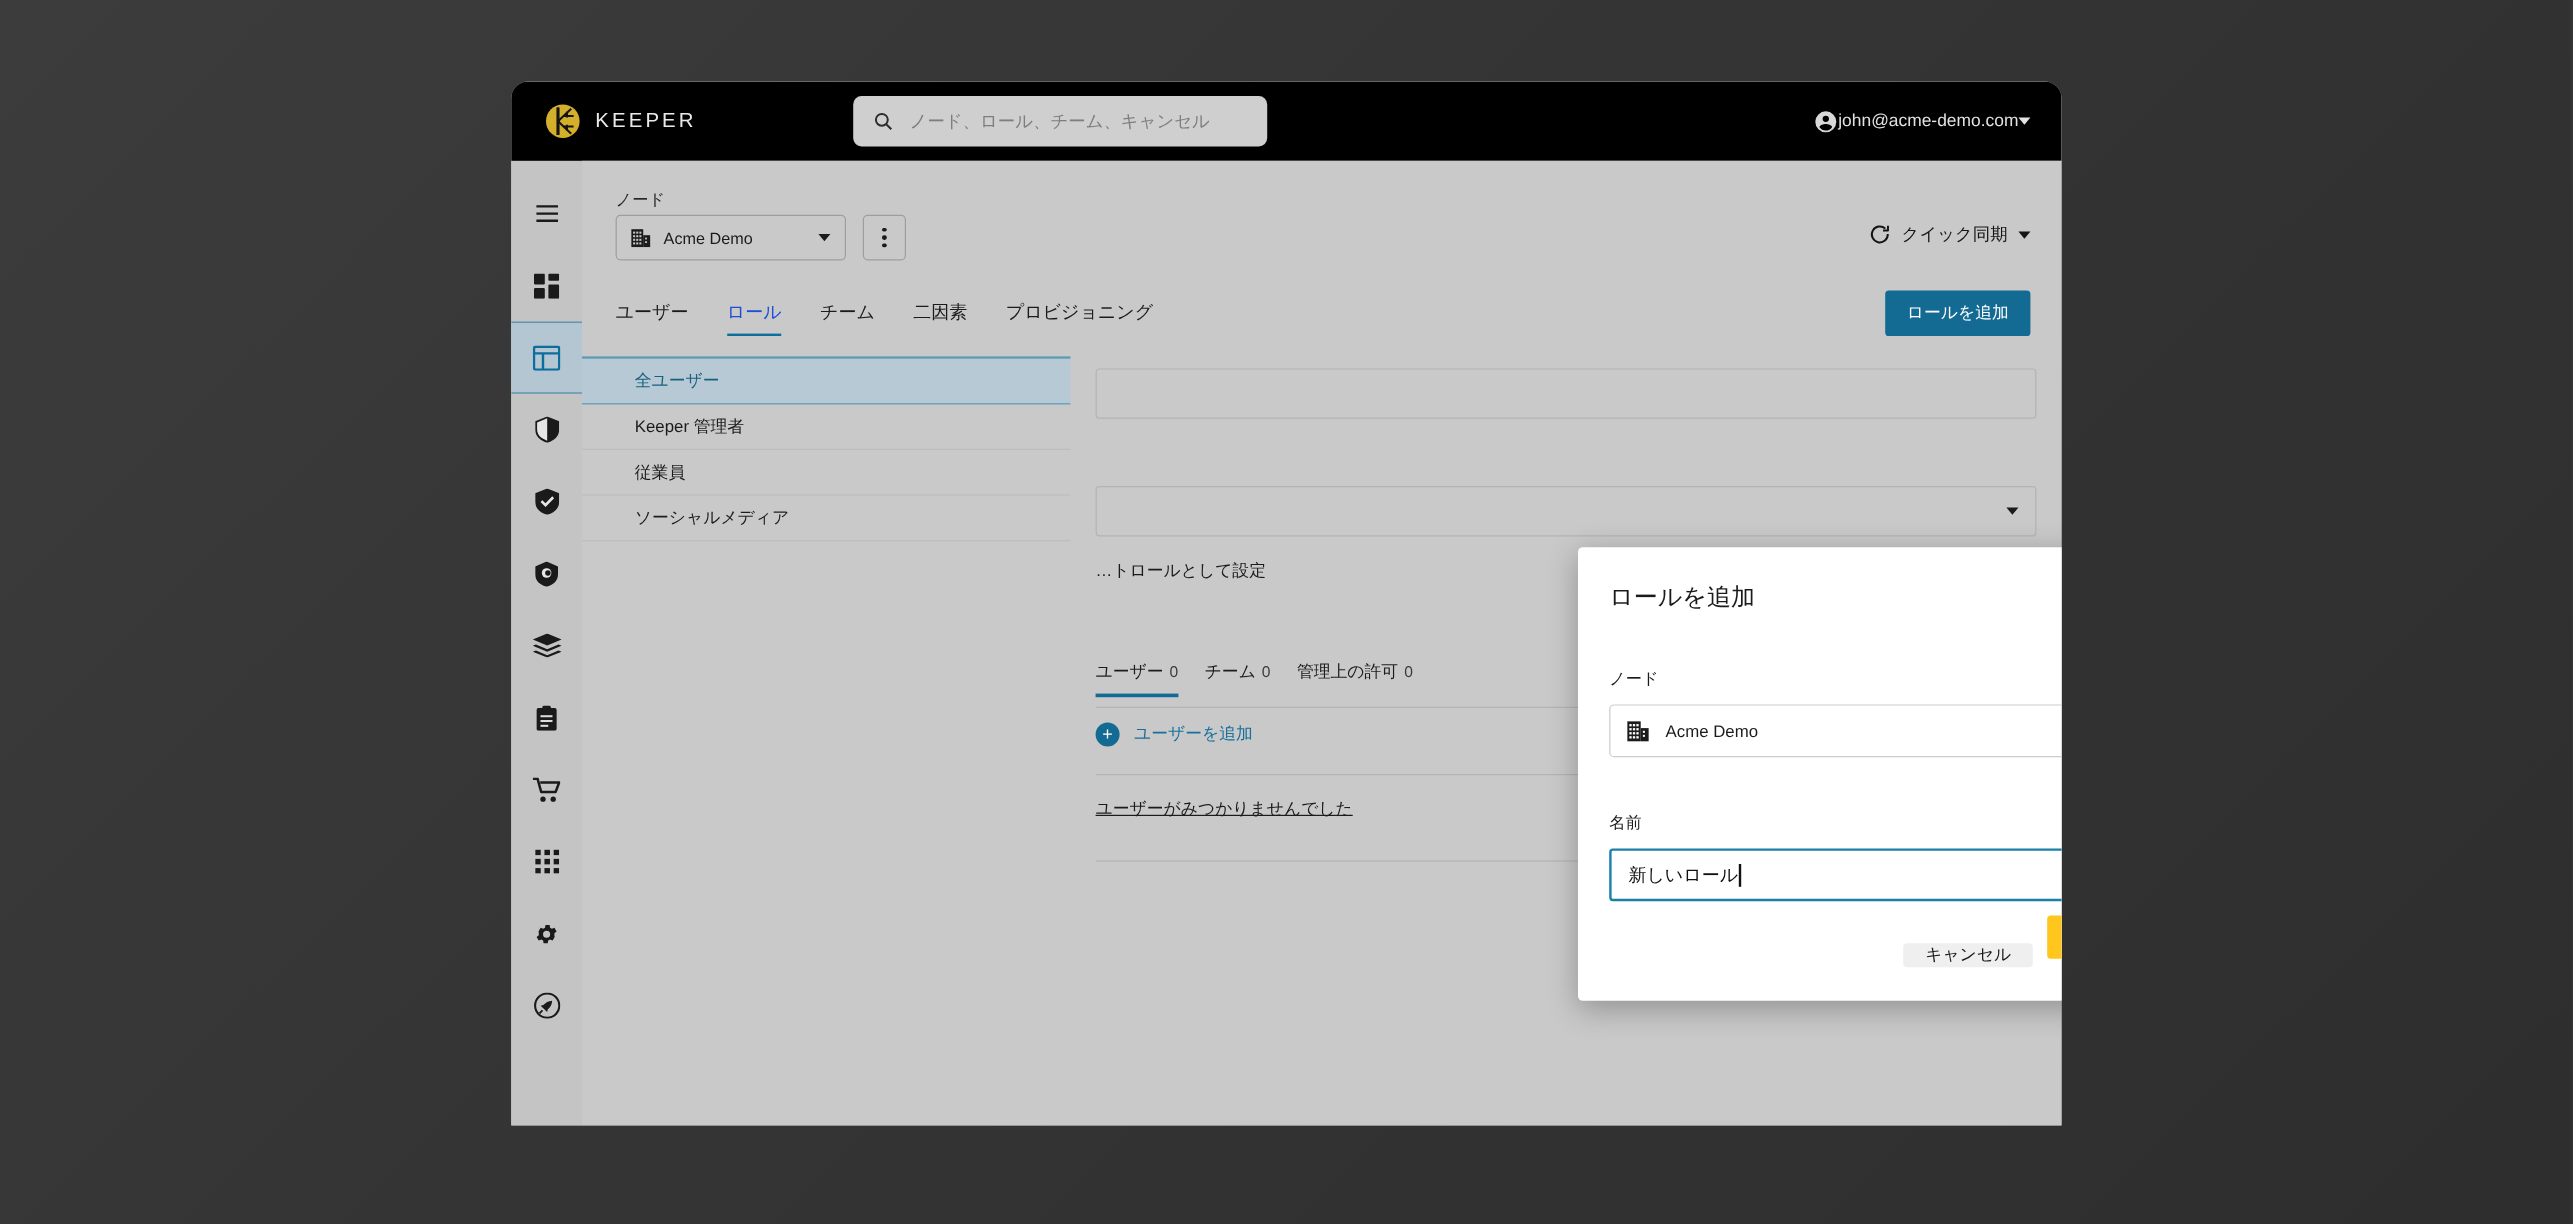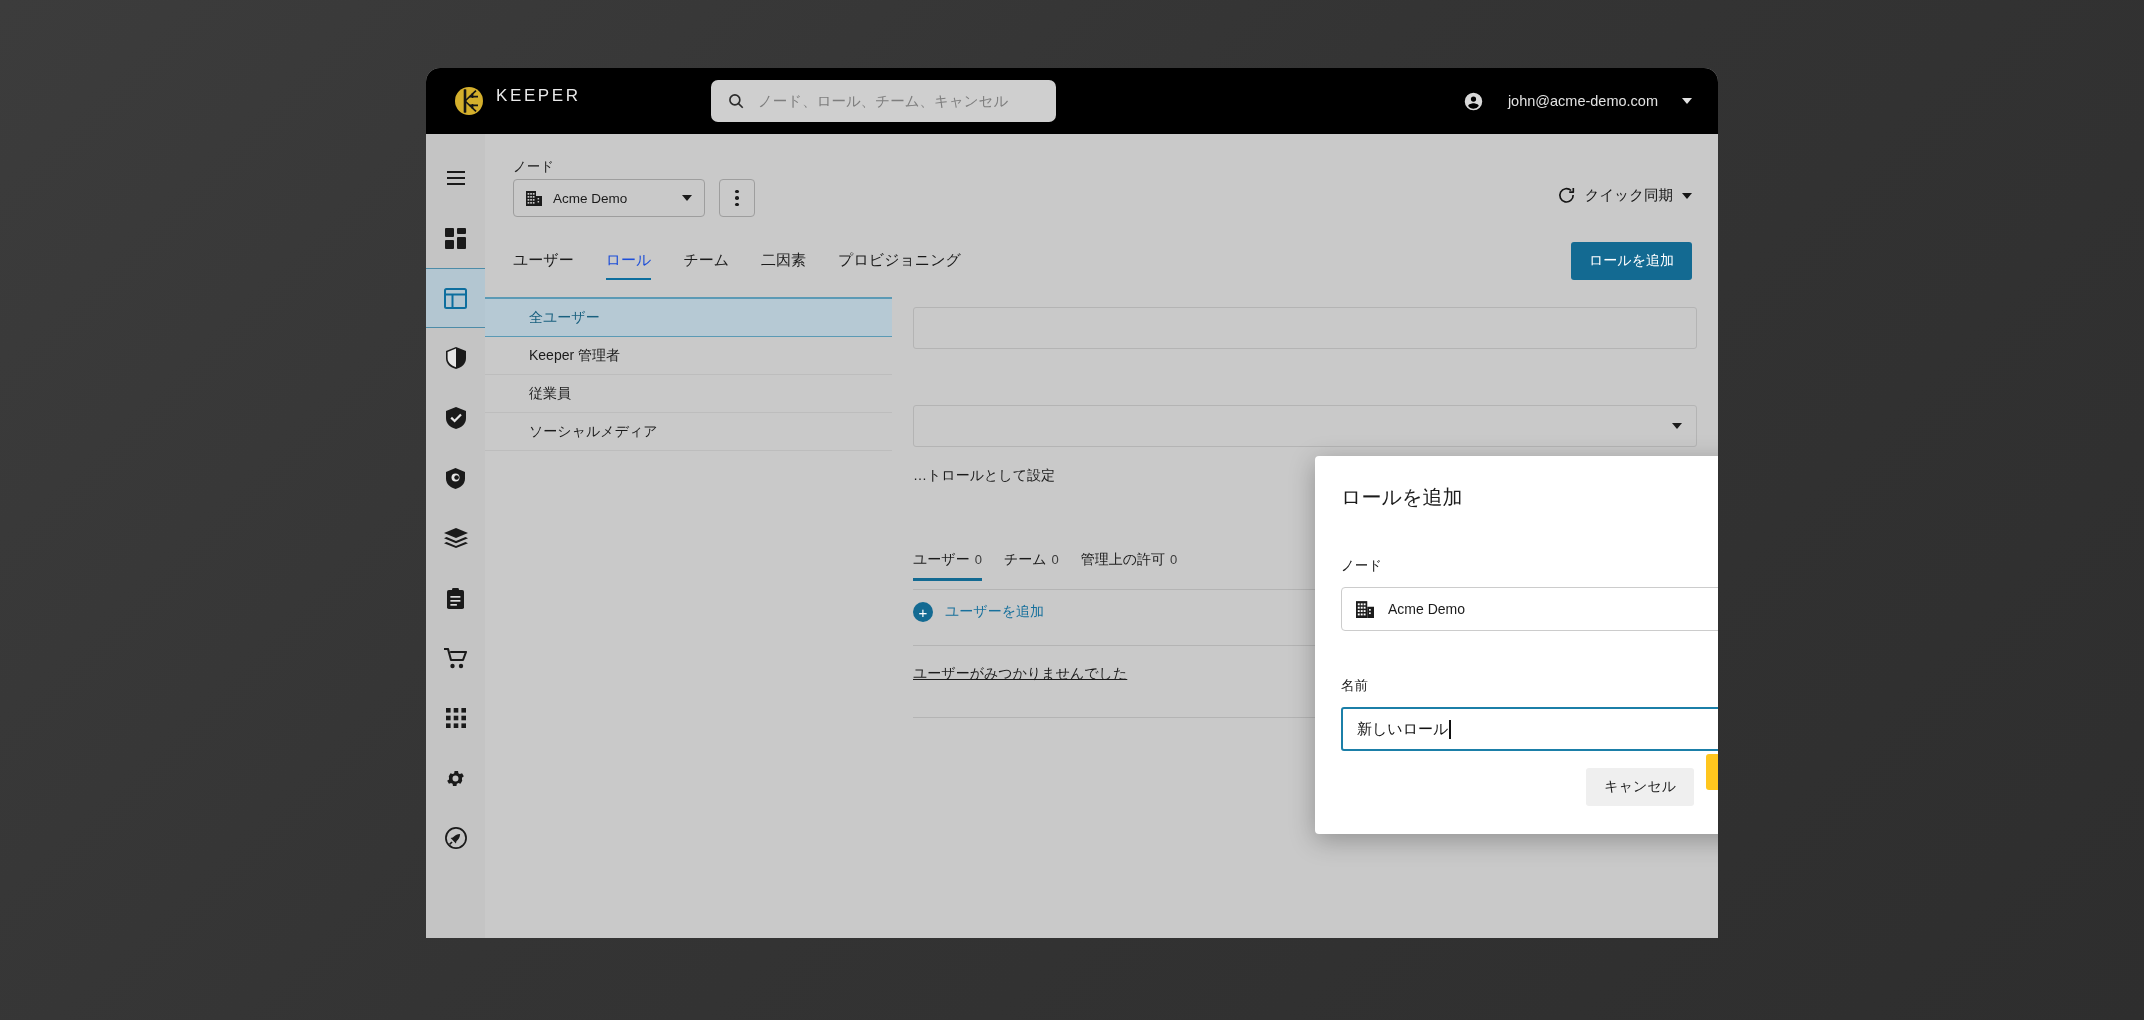--- a/index.html
+++ b/index.html
@@ -18,35 +18,35 @@
     width: 1292px; height: 870px;
     background: #c9c9c9;
     border-radius: 14px 14px 0 0;
     overflow: hidden;
   }
   
   .topbar {
     height: 66px; background: #000; display: flex; align-items: center;
     position: relative;
   }
-  .logo-wrap { display: flex; margin-left: 28px; gap: 12px; }
+  .logo-wrap { display: flex; align-items: center; margin-left: 28px; gap: 12px; }
   .logo-mark { width: 30px; height: 30px; }
   .logo-text {
     color: #e9e9e9; font-size: 17px; letter-spacing: 2.6px; font-weight: 400;
     position: relative;
   }
   .searchbox {
     position: absolute; left: 285px; top: 12px; width: 345px; height: 42px;
     background: #cfcfcf; border-radius: 7px; display: flex; align-items: center;
     padding: 0 16px; gap: 13px;
   }
   .searchbox .ph { color: #7e7e7e; font-size: 14.5px; }
   .user-area {
     position: absolute; right: 26px; top: 0; height: 66px;
-    display: flex; align-items: center; gap: 24px; color: #e2e2e2; font-size: 14.5px;
+    display: flex; align-items: center; gap: 0; color: #e2e2e2; font-size: 14.5px;
   }
   .caret-d {
     width: 0; height: 0; border-left: 5px solid transparent;
     border-right: 5px solid transparent; border-top: 6px solid currentColor;
   }
   
   .body-row { display: flex; height: 804px; }
   .railbar {
     width: 59px; background: #c4c4c4; padding-top: 14px;
     display: flex; flex-direction: column; align-items: center;
@@ -164,21 +164,21 @@
   }
   .caret-bar {
     display: inline-block; width: 1.5px; height: 19px; background: #111; margin-left: 1px;
     animation: blink 1.06s step-end infinite;
   }
   @keyframes blink { 50% { opacity: 0; } }
   .m-actions {
     position: absolute; right: 26px; bottom: 28px; display: flex; gap: 12px; align-items: center;
   }
   .btn-cancel {
-    background: #efefef; border: none; border-radius: 3px; height: 38px; padding: 0 18px;
+    background: #efefef; border: none; border-radius: 3px; height: 20px; padding: 0 18px;
     font-size: 14px; color: #1b1b1b; cursor: pointer; font-family: inherit; margin-top: 31px;
   }
   .btn-add {
     background: #ffc61e; border: none; border-radius: 3px; height: 36px; padding: 0 18px;
     font-size: 14px; color: #1b1b1b; cursor: pointer; font-family: inherit;
   }
   svg { display: block; }
 </style>
 </head>
 <body>

